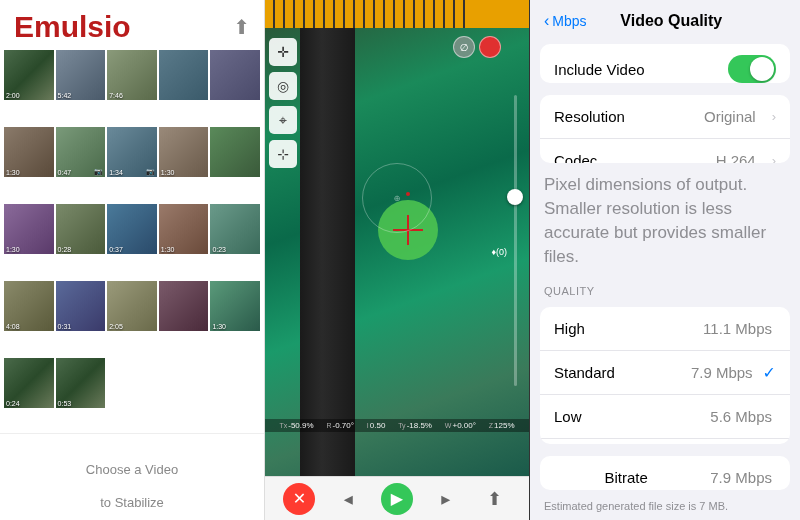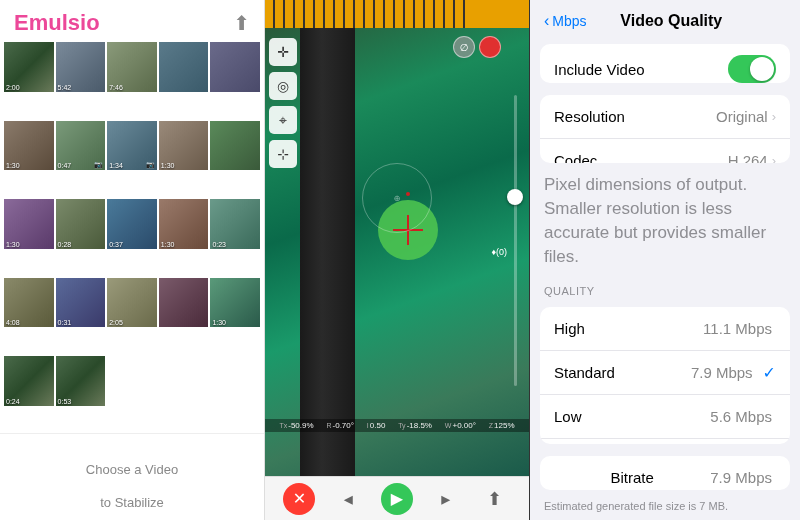--- a/index.html
+++ b/index.html
@@ -22,23 +22,23 @@
       border-right: 1px solid #ddd;
     }
     .left-header {
       display: flex;
       align-items: center;
       justify-content: space-between;
       padding: 10px 14px 6px;
       background: #fff;
     }
     .app-title {
-      font-size: 22px;
+      font-size: 30px;
       font-weight: bold;
-      color: #ec4899;
+      color: #b91c1c;
     }
     .header-icon {
       font-size: 20px;
       color: #888;
       cursor: pointer;
     }
     .video-grid {
       display: grid;
       grid-template-columns: repeat(5, 1fr);
       gap: 2px;
@@ -363,20 +363,21 @@
       border-radius: 10px;
       margin: 6px 10px;
       overflow: hidden;
     }
     .settings-row {
       display: flex;
       align-items: center;
       padding: 11px 14px;
       border-bottom: 1px solid #e5e5ea;
       min-height: 44px;
+      gap: 12px;
     }
     .settings-row:last-child {
       border-bottom: none;
     }
     .settings-row-label {
       font-size: 15px;
       color: #000;
       flex: 1;
     }
     .settings-row-value {

